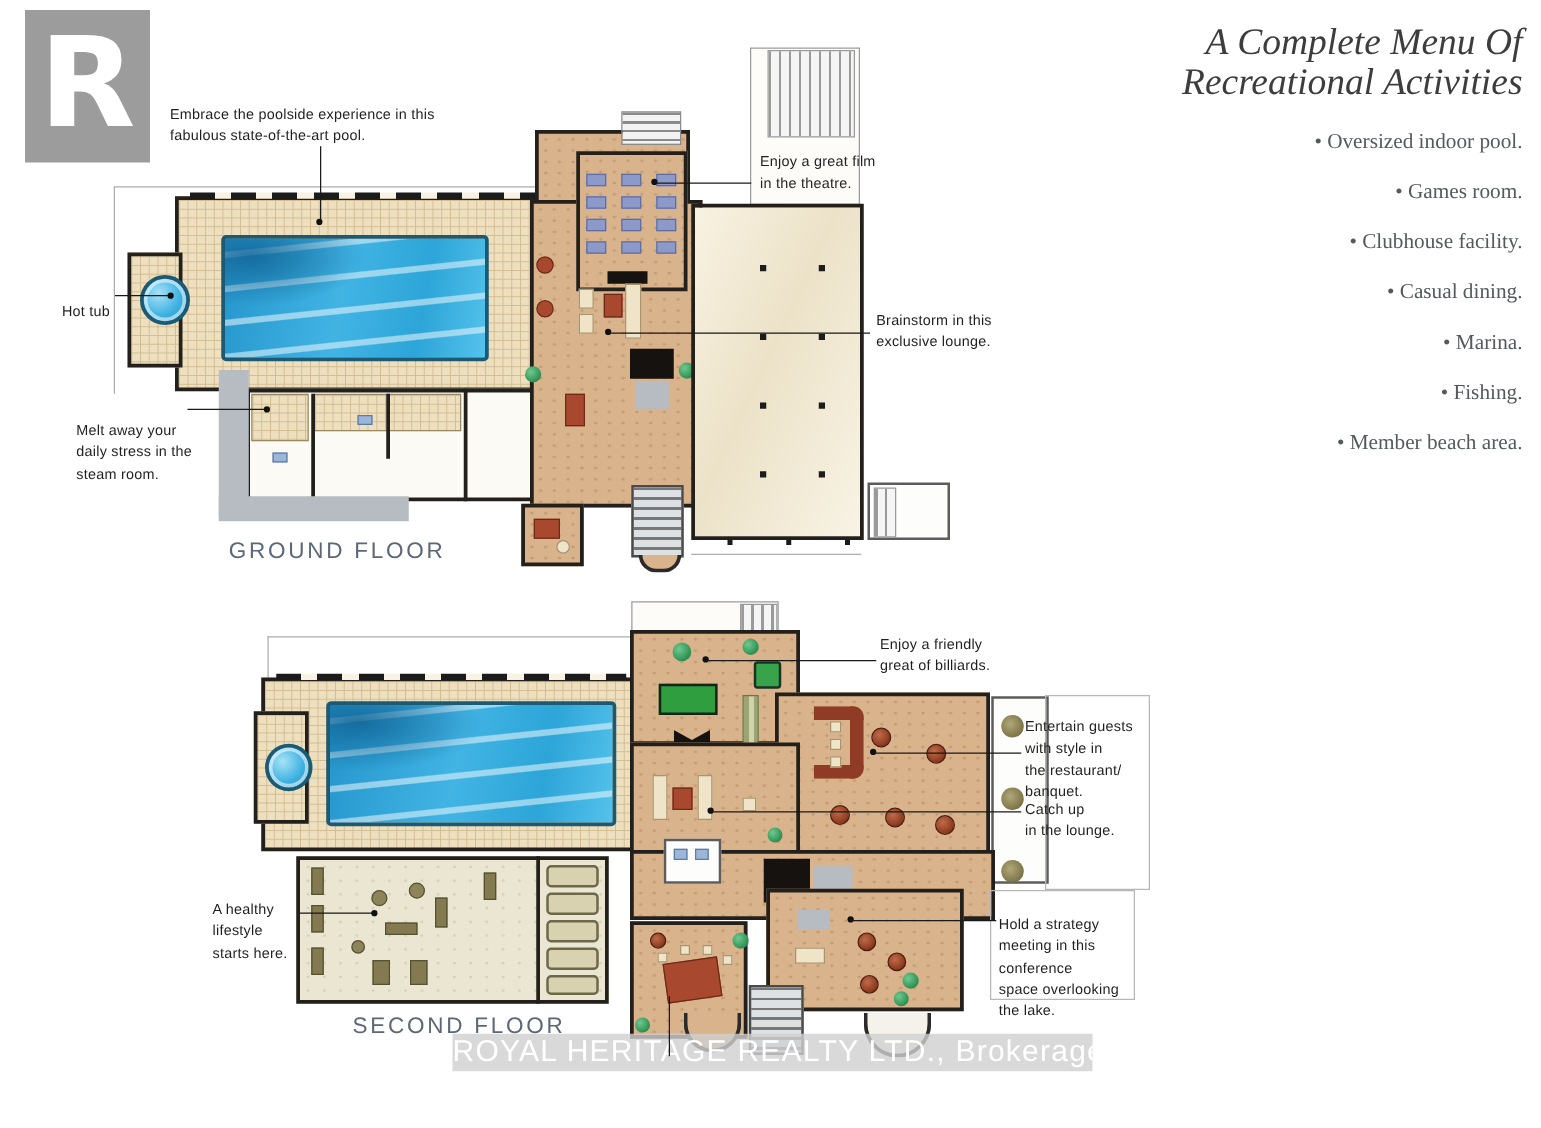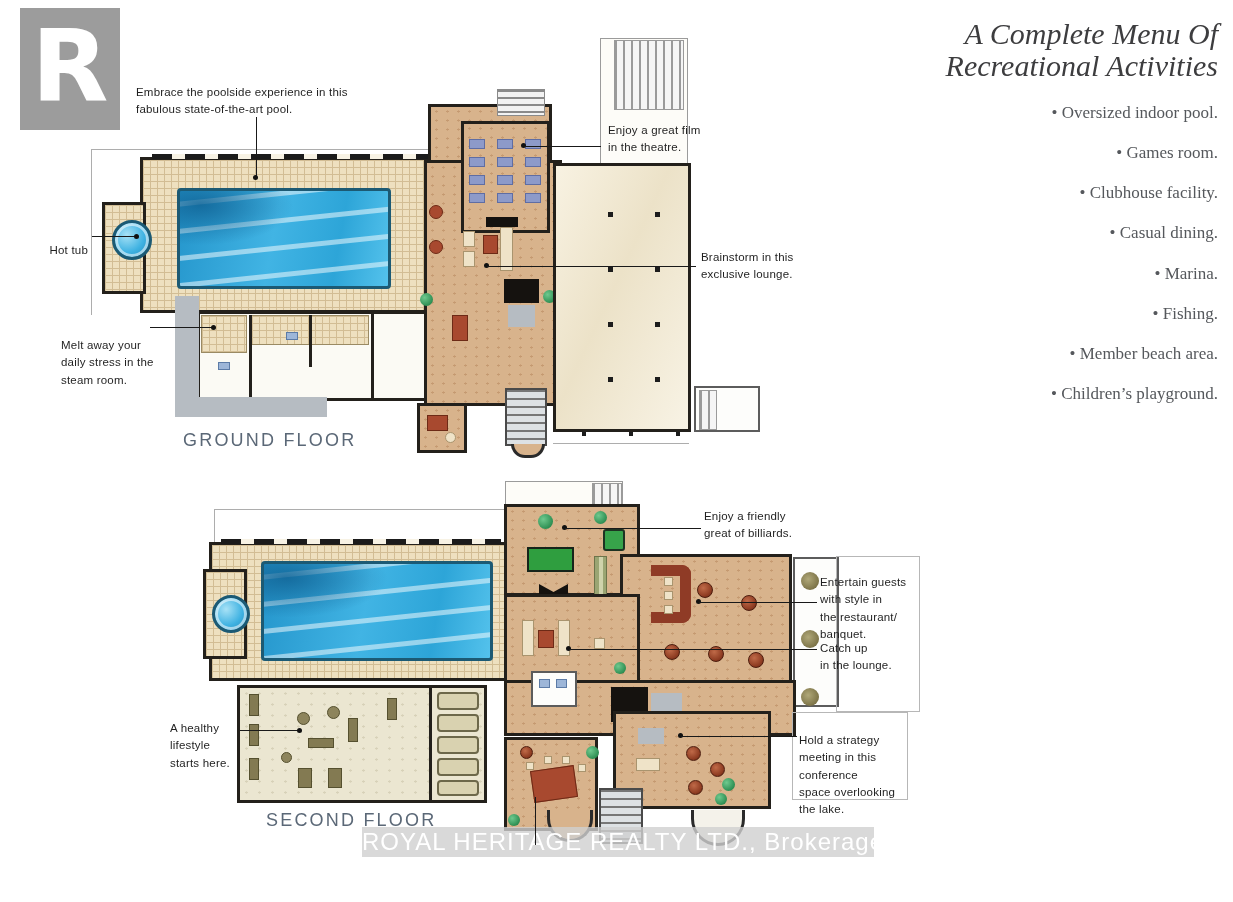--- a/index.html
+++ b/index.html
@@ -303,33 +303,32 @@
     <div class="a note" style="left:820px;top:640px;">Catch up
 in the lounge.</div>
     <div class="a note" style="left:170px;top:720px;">A healthy
 lifestyle
 starts here.</div>
     <div class="a note" style="left:799px;top:732px;">Hold a strategy
 meeting in this
 conference
 space overlooking
 the lake.</div>
-    <div class="a floor-label" style="left:266px;top:810px;">SECOND FLOOR</div>
+    <div class="a floor-label" style="left:282px;top:810px;">SECOND FLOOR</div>
   </div>
 
   <div class="a watermark" style="left:362px;top:827px;width:512px;height:30px;">ROYAL HERITAGE REALTY LTD., Brokerage</div>
 
   <div class="a menu" style="left:903px;top:18px;width:315px;">
     <div class="menu-title">A Complete Menu Of
 Recreational Activities</div>
     <ul class="menu-list">
       <li>Oversized indoor pool.</li>
       <li>Games room.</li>
       <li>Clubhouse facility.</li>
       <li>Casual dining.</li>
       <li>Marina.</li>
       <li>Fishing.</li>
       <li>Member beach area.</li>
-      <li>Children’s playground.</li>
     </ul>
   </div>
 
 </div>
 
 </body></html>

